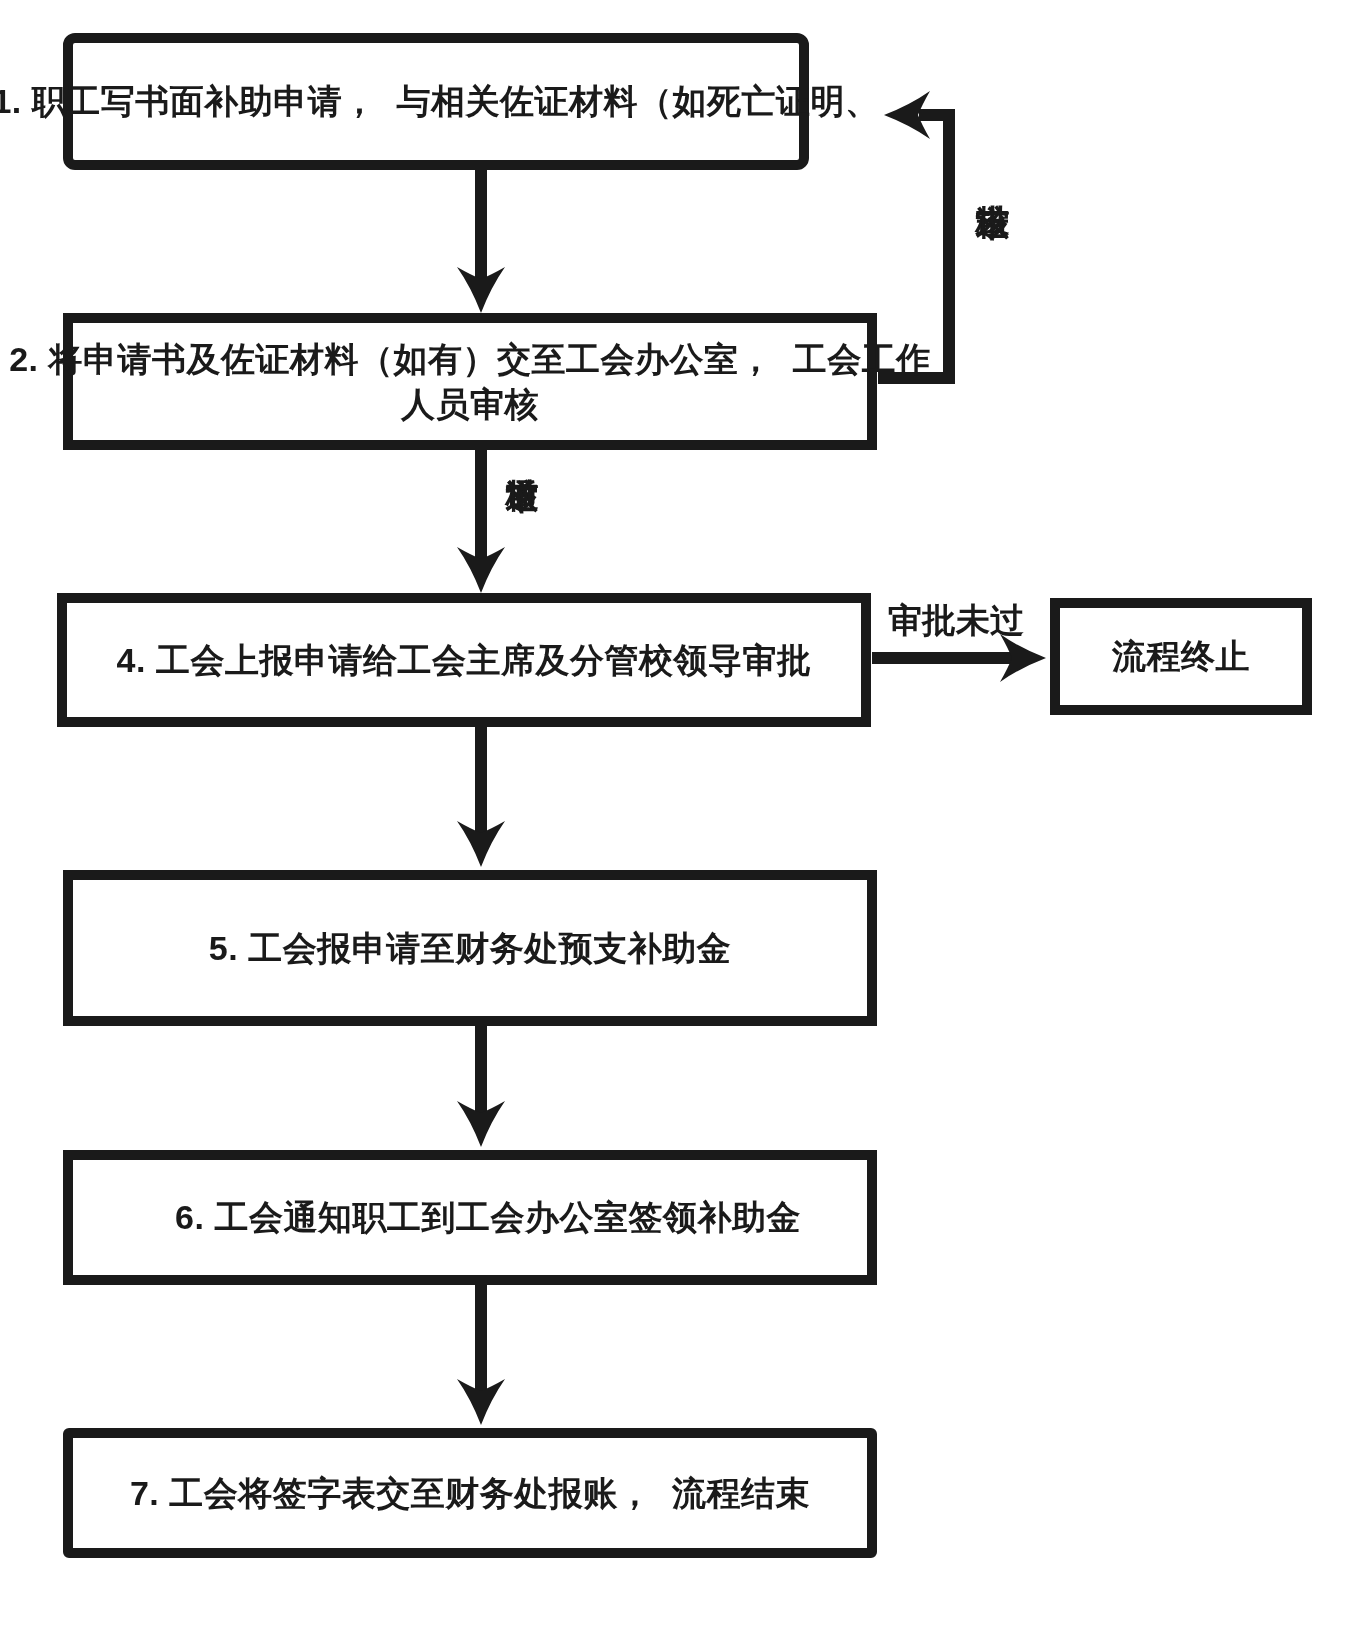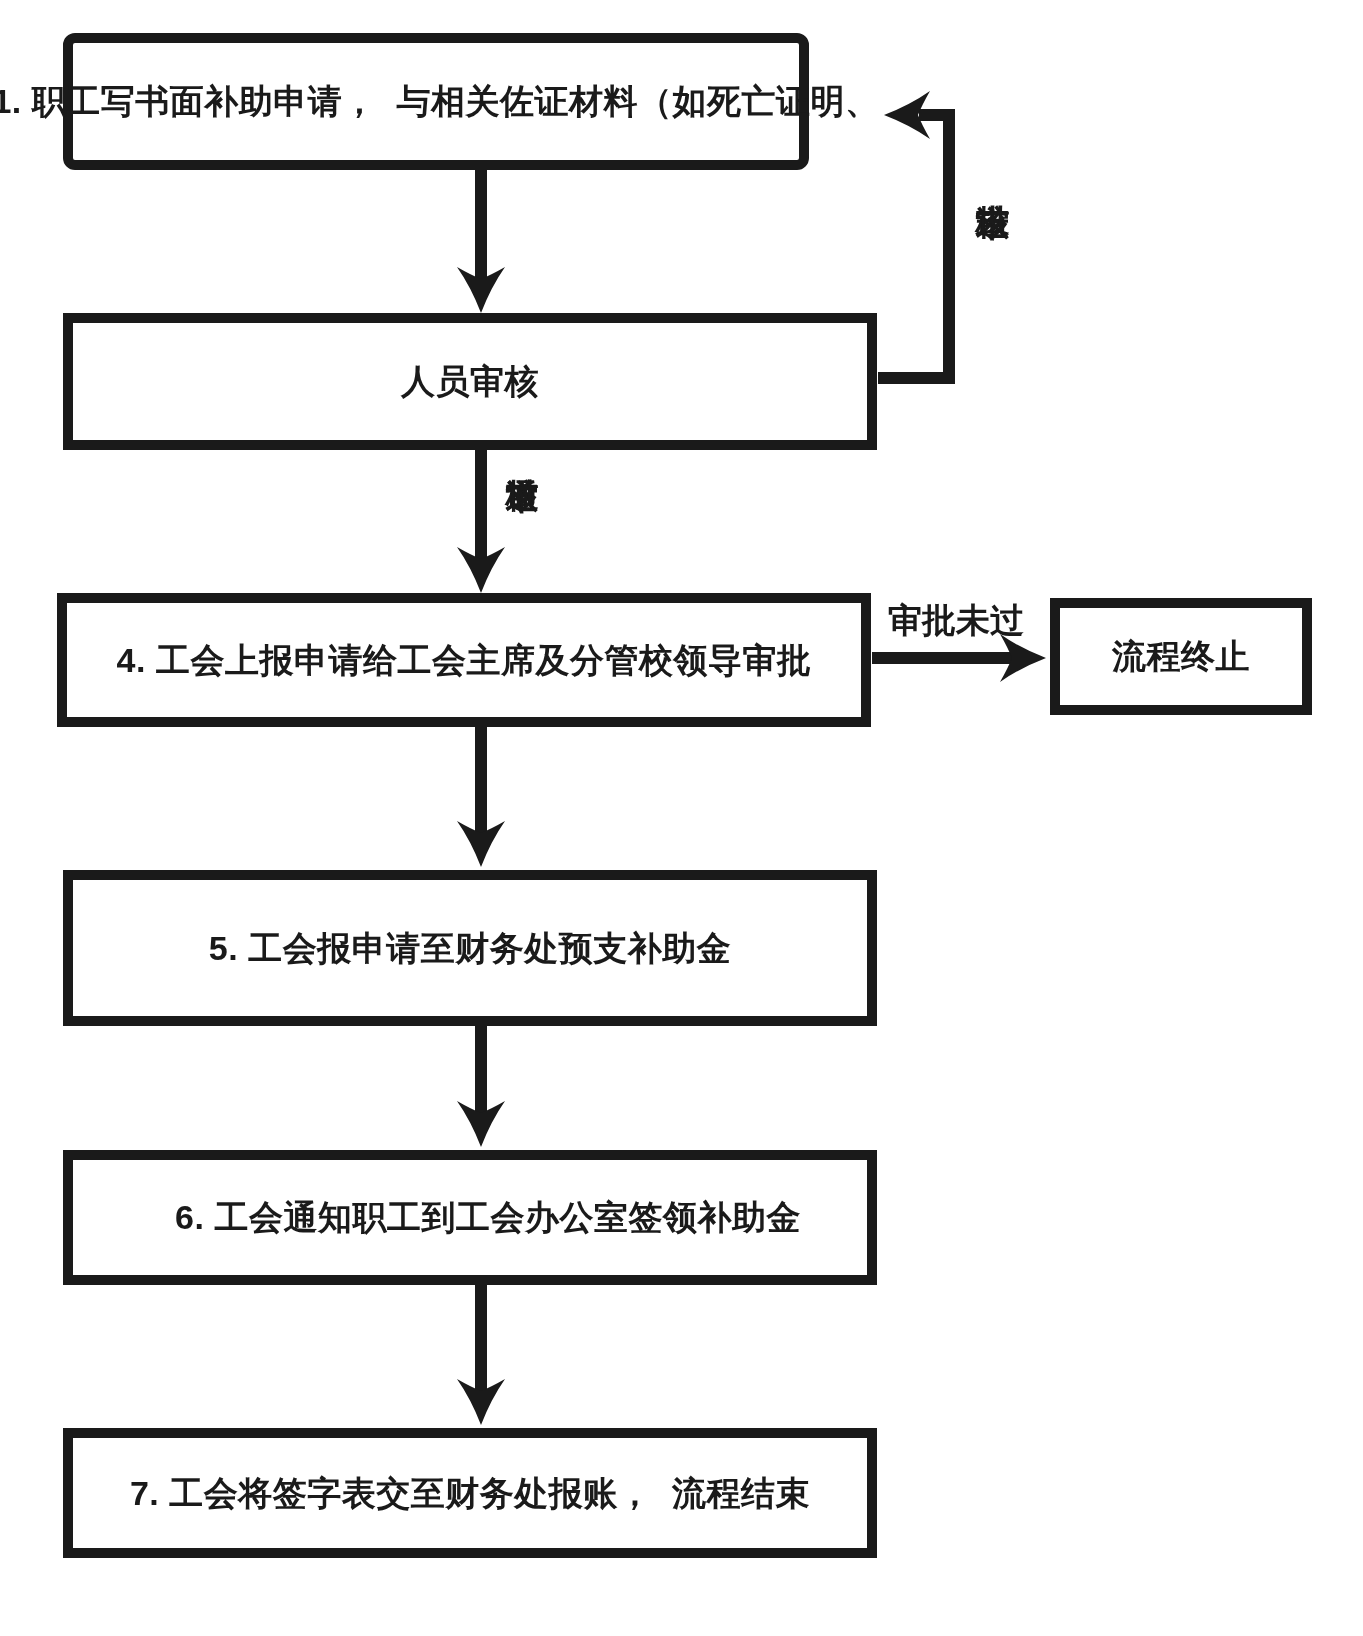--- a/index.html
+++ b/index.html
@@ -76,40 +76,41 @@
       <path d="M1046 658 Q1020 648 1000 634 Q1008 648 1012 658 Q1008 668 1000 682 Q1020 668 1046 658 Z"></path>
       <path d="M884 115 Q910 105 930 91 Q922 105 918 115 Q922 125 930 139 Q910 125 884 115 Z"></path>
     </g>
   </svg>
 
   <div class="flow-box" style="left:63px; top:33px; width:746px; height:137px;border-radius:12px;">
     <div class="line">1. 职工写书面补助申请，  与相关佐证材料（如死亡证明、</div>
   </div>
 
   <div class="flow-box" style="left:63px; top:313px; width:814px; height:137px;">
+    <div class="line">2. 将申请书及佐证材料（如有）交至工会办公室，  工会工作</div>
     <div class="line">人员审核</div>
   </div>
 
   <div class="flow-box" style="left:57px; top:593px; width:814px; height:134px;">
     <div class="line">4. 工会上报申请给工会主席及分管校领导审批</div>
   </div>
 
   <div class="flow-box" style="left:1050px; top:598px; width:262px; height:117px;">
     <div class="line">流程终止</div>
   </div>
 
   <div class="flow-box" style="left:63px; top:870px; width:814px; height:156px;">
     <div class="line">5. 工会报申请至财务处预支补助金</div>
   </div>
 
   <div class="flow-box" style="left:63px; top:1150px; width:814px; height:135px;padding-left:36px;">
     <div class="line">6. 工会通知职工到工会办公室签领补助金</div>
   </div>
 
-  <div class="flow-box" style="left:63px; top:1428px; width:814px; height:130px;">
+  <div class="flow-box" style="left:63px; top:1428px; width:814px; height:130px;border-radius:6px;">
     <div class="line">7. 工会将签字表交至财务处报账，  流程结束</div>
   </div>
 
   <div class="v-label" style="left:976px; top:177px;">审核未过</div>
 
   <div class="v-label" style="left:506px; top:452px; font-size:33px;">审核通过</div>
 
   <div class="h-label" style="left:888px; top:601px;">审批未过</div>
 
 </div>

